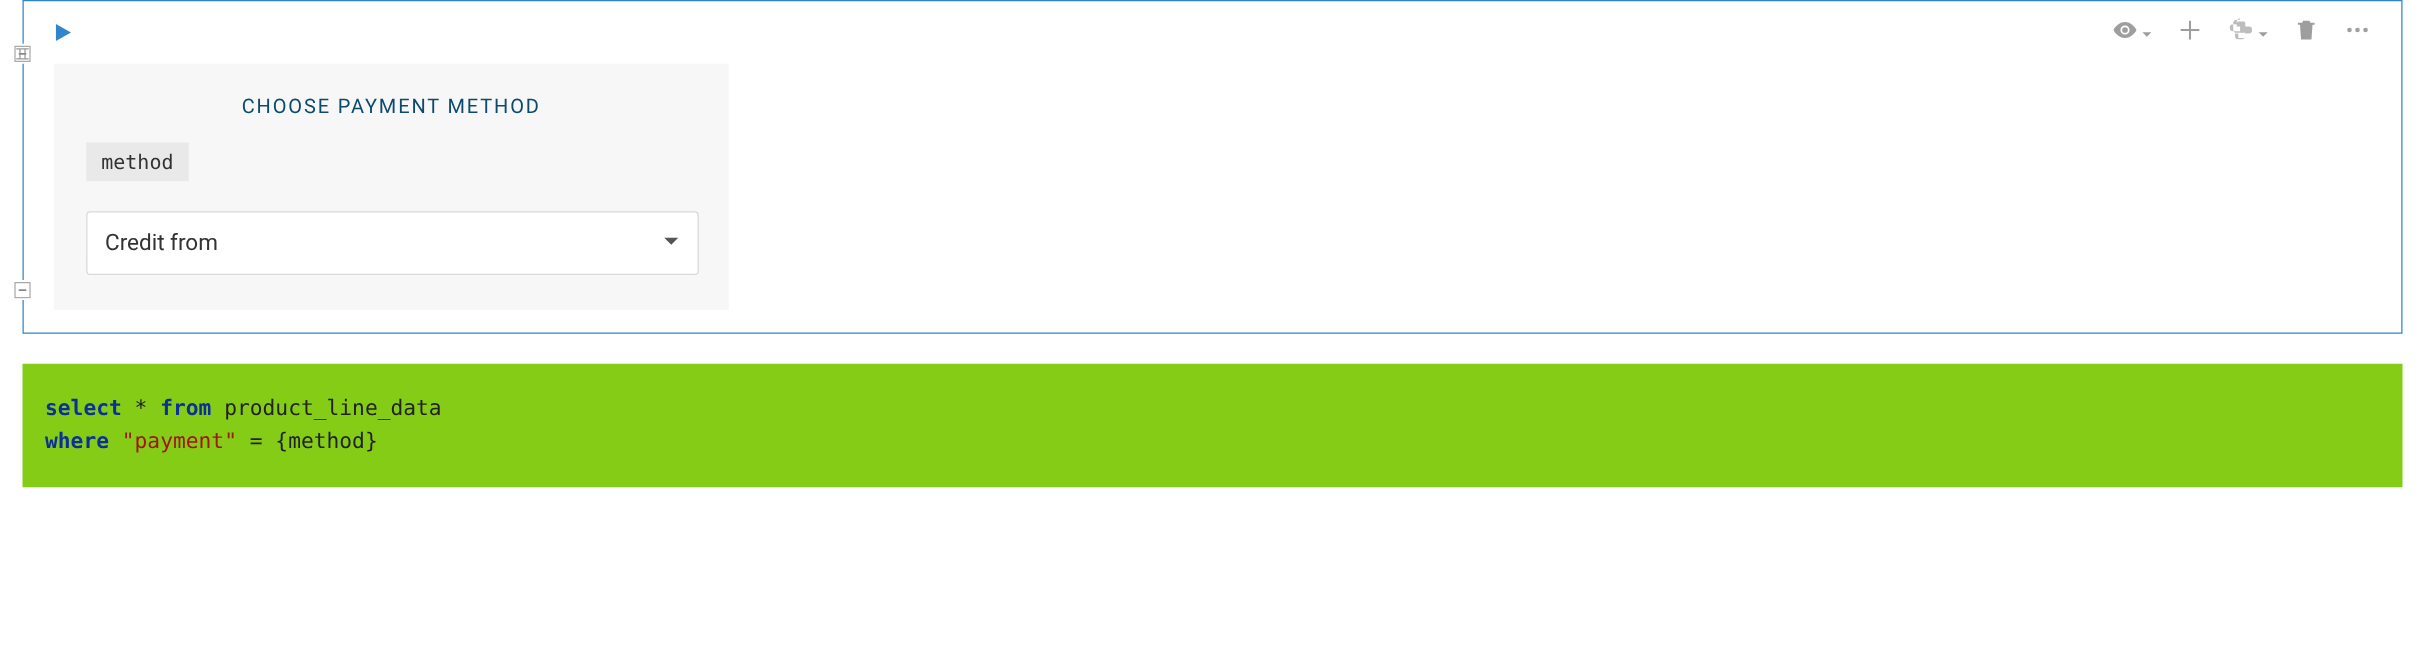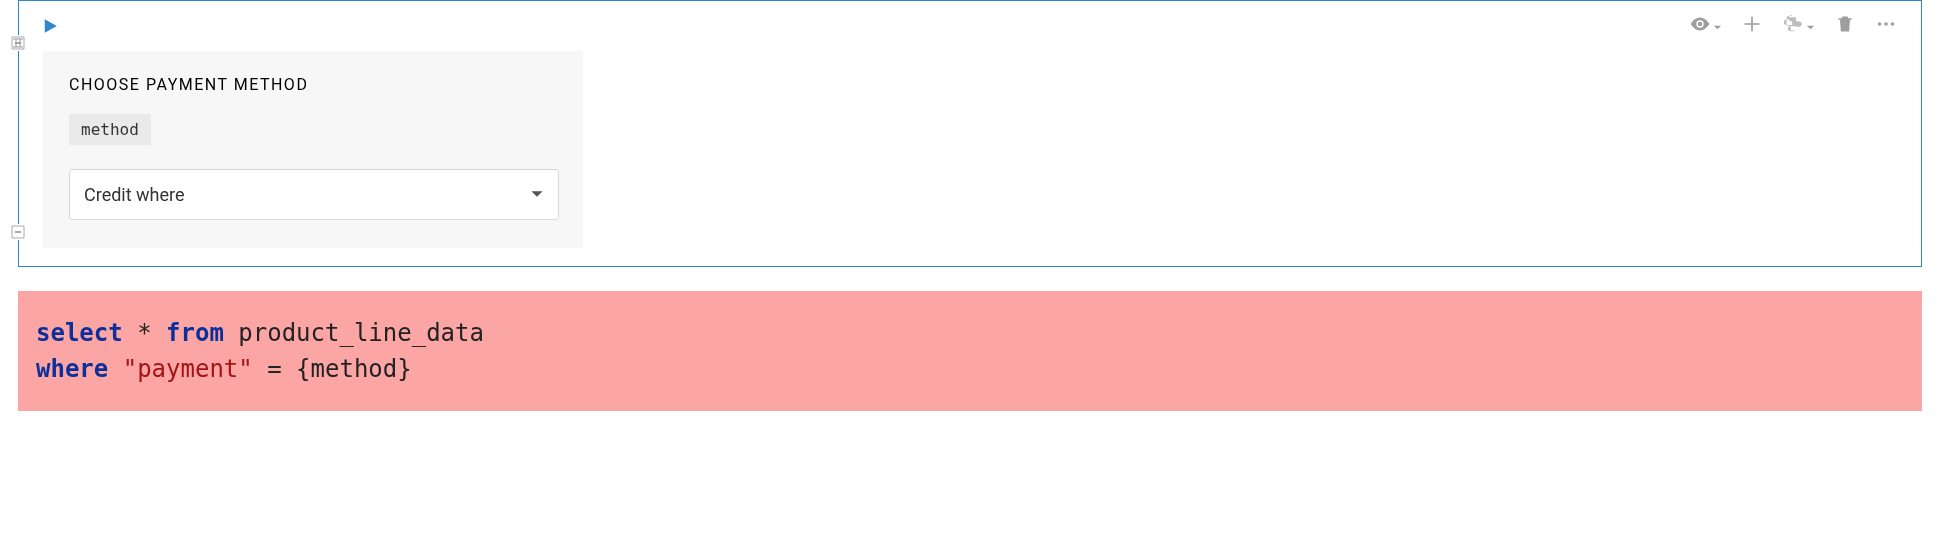--- a/index.html
+++ b/index.html
@@ -75,26 +75,27 @@
     .fold-mark.top { top: 34px; }
     .fold-mark.bot { bottom: 26px; }
     .fold-mark svg { width: 14px; height: 14px; stroke: #999; fill: #fff; }
     .form-card {
       background: #f7f7f7;
       width: 540px;
       padding: 24px 26px 28px 26px;
       margin-top: 4px;
     }
     .form-title {
-      color: #000000;
+      color: #0c4a6e;
       font-size: 16px;
       letter-spacing: 1.5px;
       font-weight: 400;
       text-transform: uppercase;
       margin-bottom: 20px;
+      text-align: center;
     }
     .code-chip {
       display: inline-block;
       background: #e9e9e9;
       color: #333;
       font-family: "Menlo", "Consolas", monospace;
       font-size: 16px;
       padding: 6px 12px;
       margin-bottom: 24px;
     }
@@ -107,25 +108,25 @@
       padding: 14px 14px;
       font-size: 18px;
       color: #333;
       cursor: pointer;
       display: flex;
       justify-content: space-between;
       align-items: center;
     }
     .select-caret svg { width: 14px; height: 14px; fill: #555; }
     .code-cell {
-      background: #fca5a5;
+      background: #84cc16;
       margin: 0 18px;
       padding: 24px 18px;
       font-family: "Menlo", "Consolas", monospace;
-      font-size: 24px;
+      font-size: 17px;
       line-height: 1.5;
       color: #222;
       white-space: pre;
     }
     .kw { color: #0c2f99; font-weight: 600; }
     .str { color: #a31515; }
     .plain { color: #222; }
   </style>
 </head>
 <body>
@@ -201,21 +202,21 @@
             </svg>
         </span>
       </span>
     </div>
   </div>
 
   <div class="form-card">
     <div class="form-title">CHOOSE PAYMENT METHOD</div>
     <div class="code-chip">method</div>
     <div class="select">
-      <span>Credit where</span>
+      <span>Credit from</span>
       <span class="select-caret">
         <svg viewBox="0 0 10 10">
             <path d="M1 3 L5 7 L9 3 Z"></path>
           </svg>
       </span>
     </div>
   </div>
 </div>
 
 <div class="code-cell"><span class="kw">select</span><span class="plain"> * </span><span class="kw">from</span><span class="plain"> product_line_data</span>

